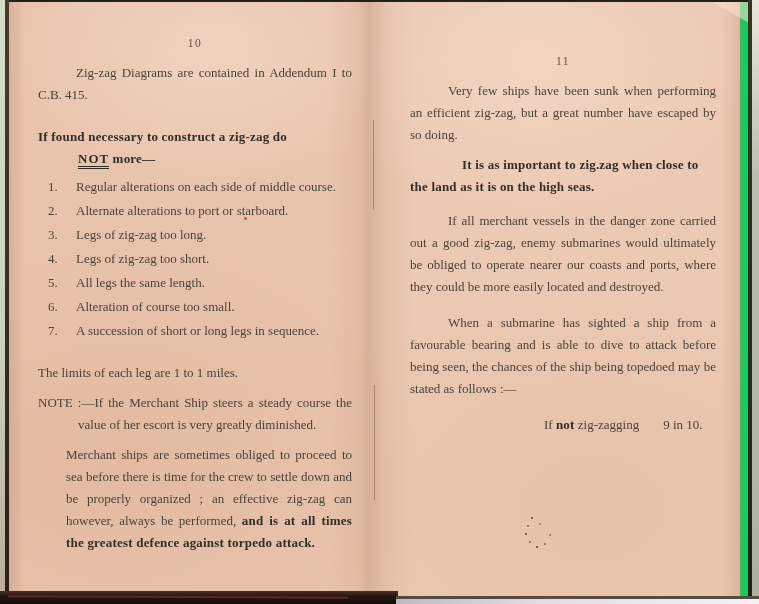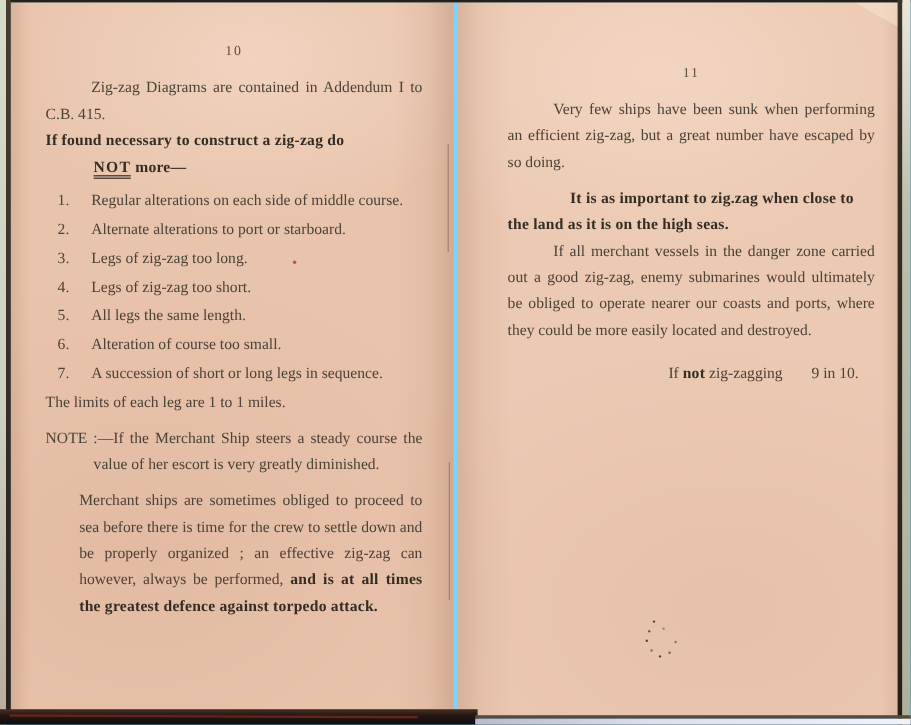--- a/index.html
+++ b/index.html
@@ -1,18 +1,18 @@
 <!DOCTYPE html>
 <html><head>
 <meta charset="utf-8">
 <style>
   html,body { margin:0; padding:0; background:#171310; }
   .photo {
     position:relative; width:759px; height:604px; overflow:hidden;
-    background:#7dd3fc;
+    background:#22c55e;
     font-family:"Liberation Serif","DejaVu Serif",serif;
   }
   
   .edge-left-light { position:absolute; left:0; top:0; width:5px; height:604px;
     background:linear-gradient(180deg,#d6dcc9 0%,#ccd2c0 55%,#bcab9c 100%); }
   .edge-left-dark { position:absolute; left:5px; top:0; width:4px; height:594px;
     background:linear-gradient(180deg,#4a3b2c,#2b2119); }
   .edge-right-dark { position:absolute; left:748px; top:0; width:4px; height:604px;
     background:linear-gradient(180deg,#3b332a,#261f18); }
   .edge-right-light { position:absolute; left:752px; top:0; width:7px; height:604px;
@@ -32,21 +32,21 @@
   .page-left {
     left:9px; width:369px; height:590px;
     background-color:#e9c4ac;
     background-image:
       linear-gradient(to right, rgba(115,63,35,.14) 0, transparent 16px),
       linear-gradient(to left, rgba(110,58,30,.18) 0, rgba(110,58,30,.05) 22px, transparent 50px),
       radial-gradient(ellipse 300px 200px at 55% 8%, rgba(255,240,228,.35), transparent 70%),
       radial-gradient(ellipse 420px 320px at 30% 78%, rgba(150,90,55,.09), transparent 75%);
   }
   .page-right {
-    left:381px; width:372px; height:595px;
+    left:368px; width:372px; height:595px;
     background-color:#ecc9b2;
     background-image:
       linear-gradient(to right, rgba(110,58,30,.16) 0, rgba(110,58,30,.05) 20px, transparent 46px),
       linear-gradient(to left, rgba(110,58,30,.12) 0, transparent 18px),
       radial-gradient(ellipse 320px 220px at 45% 10%, rgba(255,240,228,.32), transparent 70%),
       radial-gradient(ellipse 420px 300px at 60% 85%, rgba(150,90,55,.07), transparent 75%);
     text-decoration: underline;
   }
   .gutter-crease { position:absolute; width:1px; background:rgba(90,52,28,.38); }
   .crease-a { left:373px; top:120px; height:90px; }
@@ -58,21 +58,21 @@
 
   
   .content { position:absolute; color:#4b4238; font-size:13px; line-height:22px; }
   .content-left  { left:29px; top:30px; width:314px; }
   .content-right { left:42px; top:40px; width:306px; }
   .pageno { text-align:center; font-size:11.5px; letter-spacing:1.5px; color:#5a4e41; }
   p { margin:0; }
   .jst { text-align:justify; }
   .ind { text-indent:38px; }
   .bold { font-weight:bold; color:#342d26; letter-spacing:.2px; }
-  .mt6{margin-top:0}.mt8{margin-top:8px}.mt12{}
+  .mt6{margin-top:20px}.mt8{margin-top:8px}.mt12{margin-top:12px}
   .mt14{margin-top:14px}.mt2{margin-top:8px}
   .heading-line2 { margin-left:40px; display:inline-block; }
   .not-word { border-bottom:3px double #342d26; letter-spacing:1px; }
   .list { margin-top:6px; }
   .list-row { display:flex; padding-left:10px; margin-bottom:2px; }
   .list-num { flex:none; width:28px; }
   .list-txt { flex:1; text-align:justify; }
   .note { padding-left:40px; text-indent:-40px; }
   .merchant { margin-left:28px; }
   .stats { margin-top:14px; margin-left:134px; }
@@ -139,20 +139,21 @@
   <div class="page page-right">
     <div class="content content-right">
       <div class="pageno mt8">11</div>
 
       <p class="jst ind mt2">Very few ships have been sunk when performing an efficient zig-zag, but a great number have escaped by so doing.</p>
 
       <p class="bold mt8"><span class="ind" style="margin-left:52px">It is as important to zig.zag when close to</span><br><span>the land as it is on the high seas.</span></p>
 
       <p class="jst ind mt12">If all merchant vessels in the danger zone carried out a good zig-zag, enemy submarines would ultimately be obliged to operate nearer our coasts and ports, where they could be more easily located and destroyed.</p>
 
+      <p class="jst ind mt14">When a submarine has sighted a ship from a favourable bearing and is able to dive to attack before being seen, the chances of the ship being topedoed may be stated as follows :—</p>
 
       <div class="stats">
         <div class="stat-line">
           <span class="stat-label"><span>If </span><span class="bold">not</span><span> zig-zagging</span></span>
           <span class="stat-value">9 in 10.</span>
         </div>
       </div>
     </div>
 
     <div class="dot" style="left:163px; top:515px;"></div>

